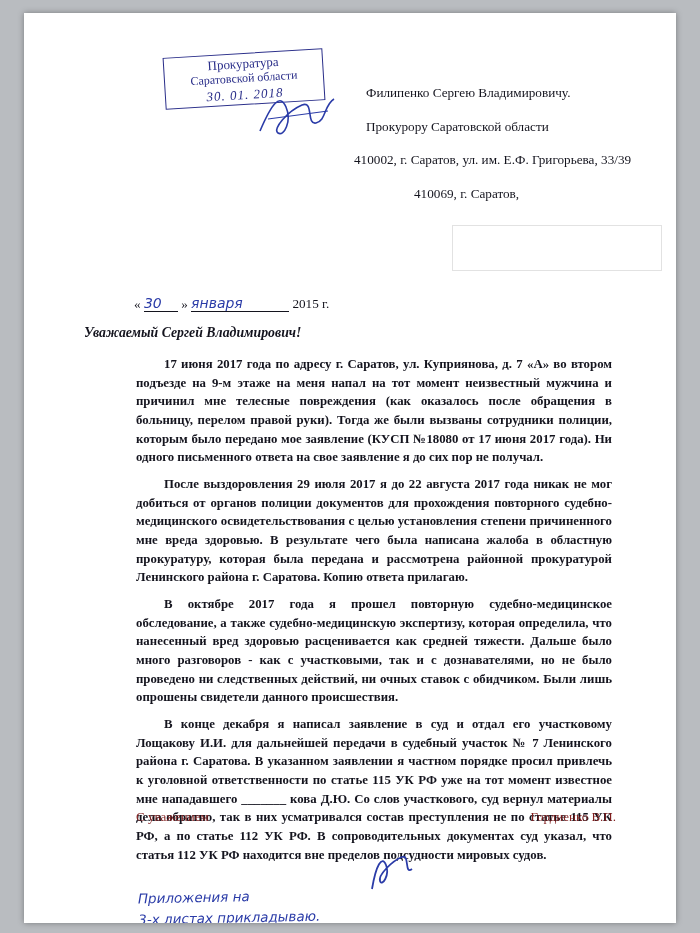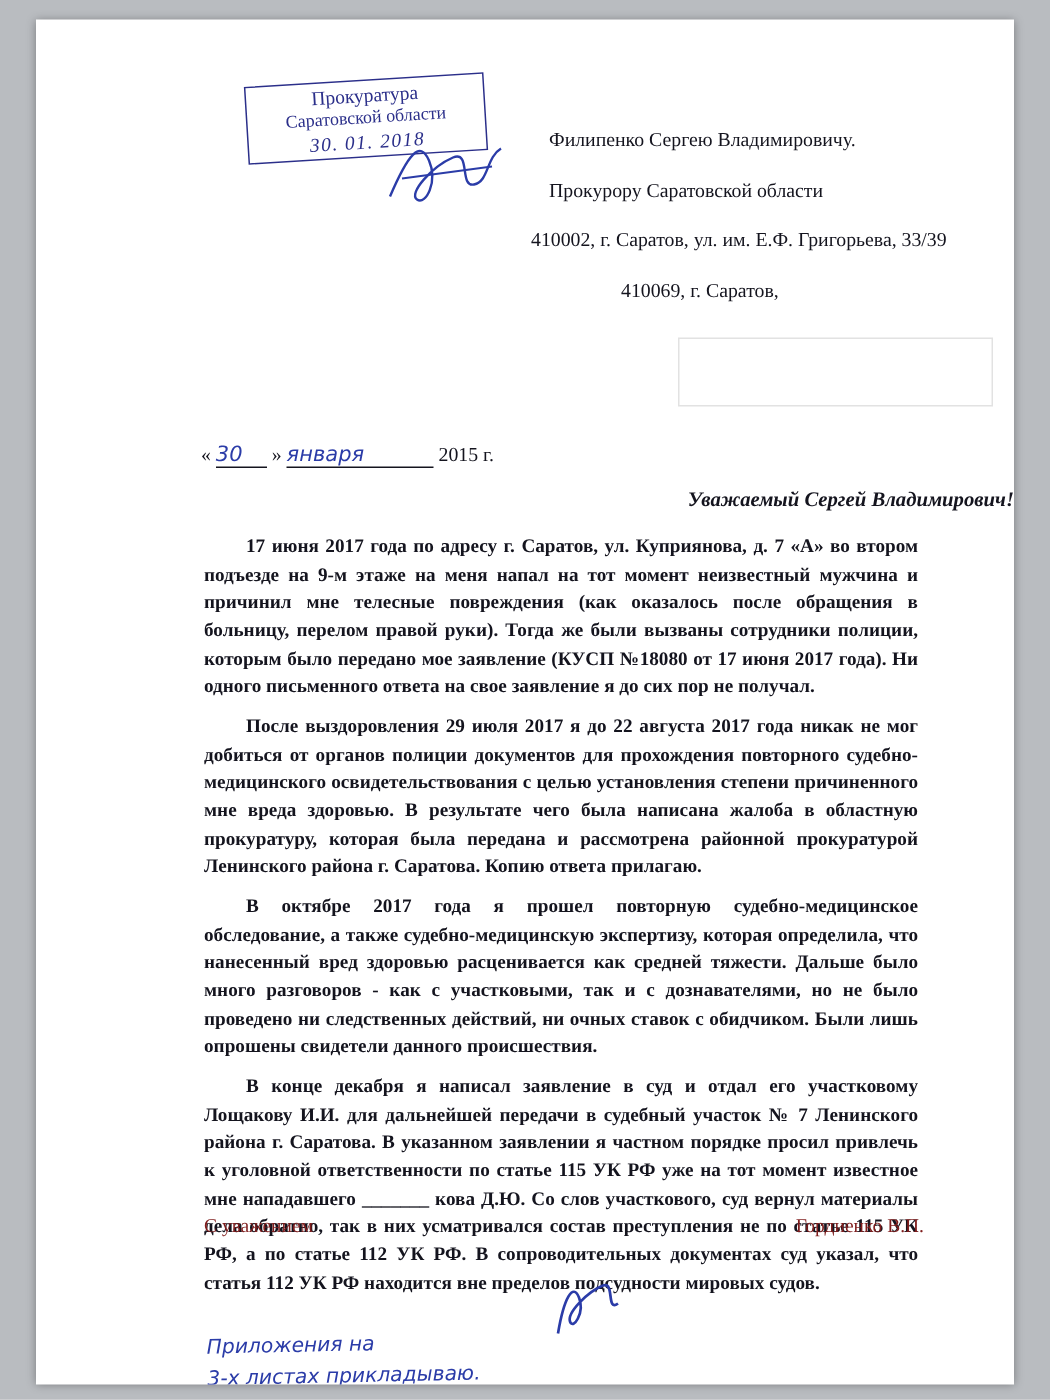--- a/index.html
+++ b/index.html
@@ -99,21 +99,21 @@
     display: inline-block;
     border-bottom: 1px solid #14141e;
     text-align: left;
   }
   
   .salutation {
     position: absolute;
     left: 0;
     top: 312px;
     width: 652px;
-    text-align: right;
+    text-align: left;
     font-size: 13.8px;
     font-weight: bold;
     font-style: italic;
     color: #14141e;
     padding-left: 60px;
     box-sizing: border-box;
   }
   
   .body {
     position: absolute;

